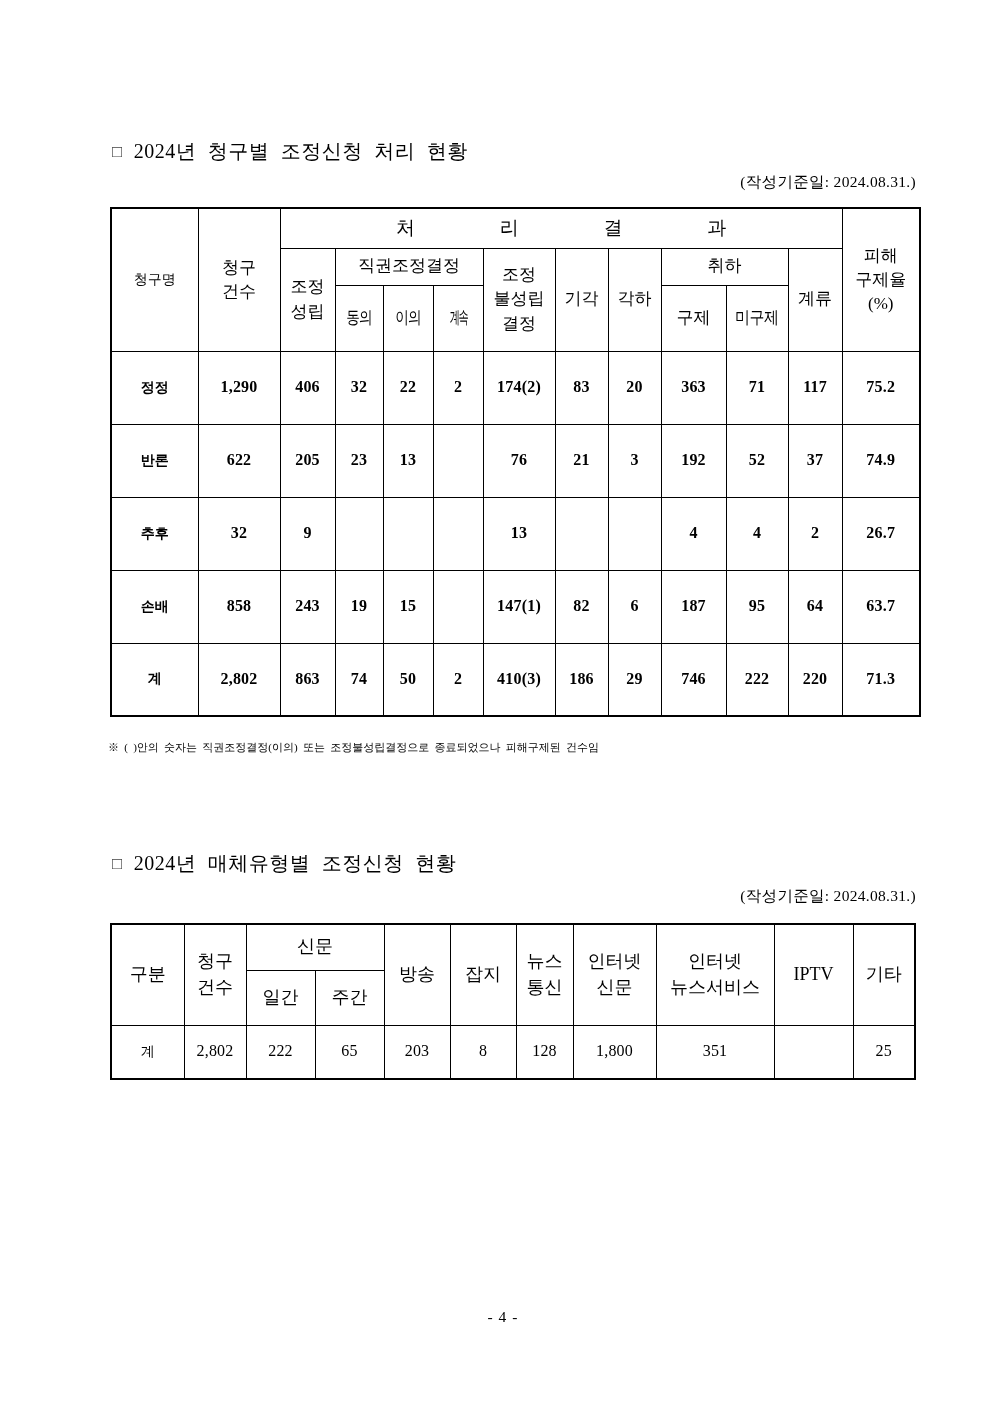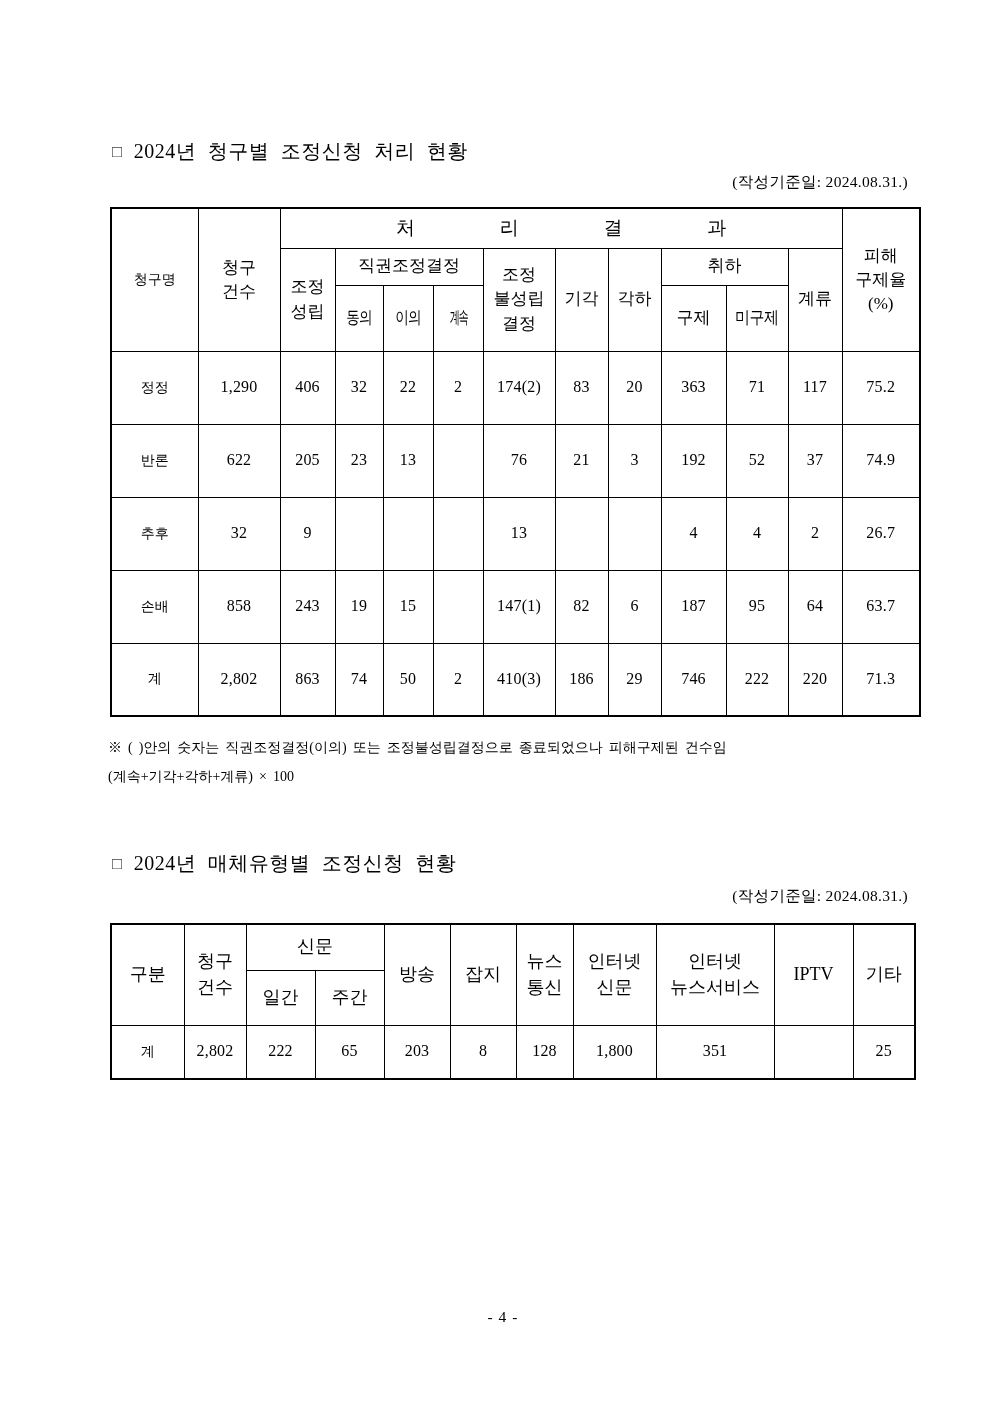--- a/index.html
+++ b/index.html
@@ -9,54 +9,54 @@
     overflow:hidden;
   }
   .heading {
     position:absolute; left:112px; display:flex; align-items:center; gap:11px;
     font-size:20px; letter-spacing:0.5px; word-spacing:6px; white-space:nowrap;
   }
   .heading .bullet { font-size:17px; color:#444; }
   #heading1 { top:138px; }
   #heading2 { top:850px; }
   .date-note {
-    position:absolute; right:84px; font-size:15.5px; letter-spacing:0.3px; white-space:nowrap;
+    position:absolute; right:76px; font-size:15.5px; letter-spacing:0.3px; white-space:nowrap;
   }
   #date1 { top:172px; }
   #date2 { top:886px; }
 
   table.tbl {
     position:absolute; left:110px; border-collapse:collapse; table-layout:fixed;
     border:2px solid #000; background:#fff;
   }
   table.tbl td {
     border:1px solid #000; text-align:center; vertical-align:middle;
     padding:0; line-height:1.42; overflow:hidden; white-space:nowrap;
   }
   #table1 { top:207px; width:809px; font-size:17px; }
   #table2 { top:923px; width:804px; font-size:18px; }
 
   #table1 tr.ra { height:40px; }
   #table1 tr.rb { height:37px; }
   #table1 tr.rc { height:66px; }
-  #table1 tr.dr { height:73px; }
+  #table1 tr.dr { height:73px;font-weight:bold; }
   #table2 tr.ra { height:46px; }
   #table2 tr.rb { height:55px; }
   #table2 tr.dr { height:54px; }
 
   .rg { font-size:19px; word-spacing:80px; }
   .num { font-size:16px; letter-spacing:0.2px; }
   .lbl { font-size:14px; }
   .sq80 { display:inline-block; transform:scaleX(0.80); transform-origin:center; letter-spacing:-1px; }
   .sq60 { display:inline-block; transform:scaleX(0.60); transform-origin:center; letter-spacing:-2.5px; }
   .sq88 { display:inline-block; transform:scaleX(0.88); transform-origin:center; letter-spacing:-0.5px; }
 
   .footnotes {
     position:absolute; left:108px; top:733px; width:814px;
-    font-size:14px; line-height:29px; word-spacing:2.5px;
+    font-size:11px; line-height:29px; word-spacing:2.5px;
   }
   .page-number {
     position:absolute; left:0; top:1308px; width:100%; text-align:center;
     font-size:15.5px; letter-spacing:1px; padding-left:14px; box-sizing:border-box;
   }
 </style>
 </head>
 <body>
 
 <div class="page">
@@ -194,21 +194,20 @@
         <td class="num">746</td>
         <td class="num">222</td>
         <td class="num">220</td>
         <td class="num">71.3</td>
       </tr>
     </tbody>
   </table>
 
   <div class="footnotes">
     <div>※ ( )안의 숫자는 직권조정결정(이의) 또는 조정불성립결정으로 종료되었으나 피해구제된 건수임</div>
-    <div>(계속+기각+각하+계류) × 100</div>
   </div>
 
   <div class="heading" id="heading2">
     <span class="bullet">□</span>
     <span>2024년 매체유형별 조정신청 현황</span>
   </div>
   <div class="date-note" id="date2">(작성기준일: 2024.08.31.)</div>
 
   <table class="tbl" id="table2">
     <colgroup>

